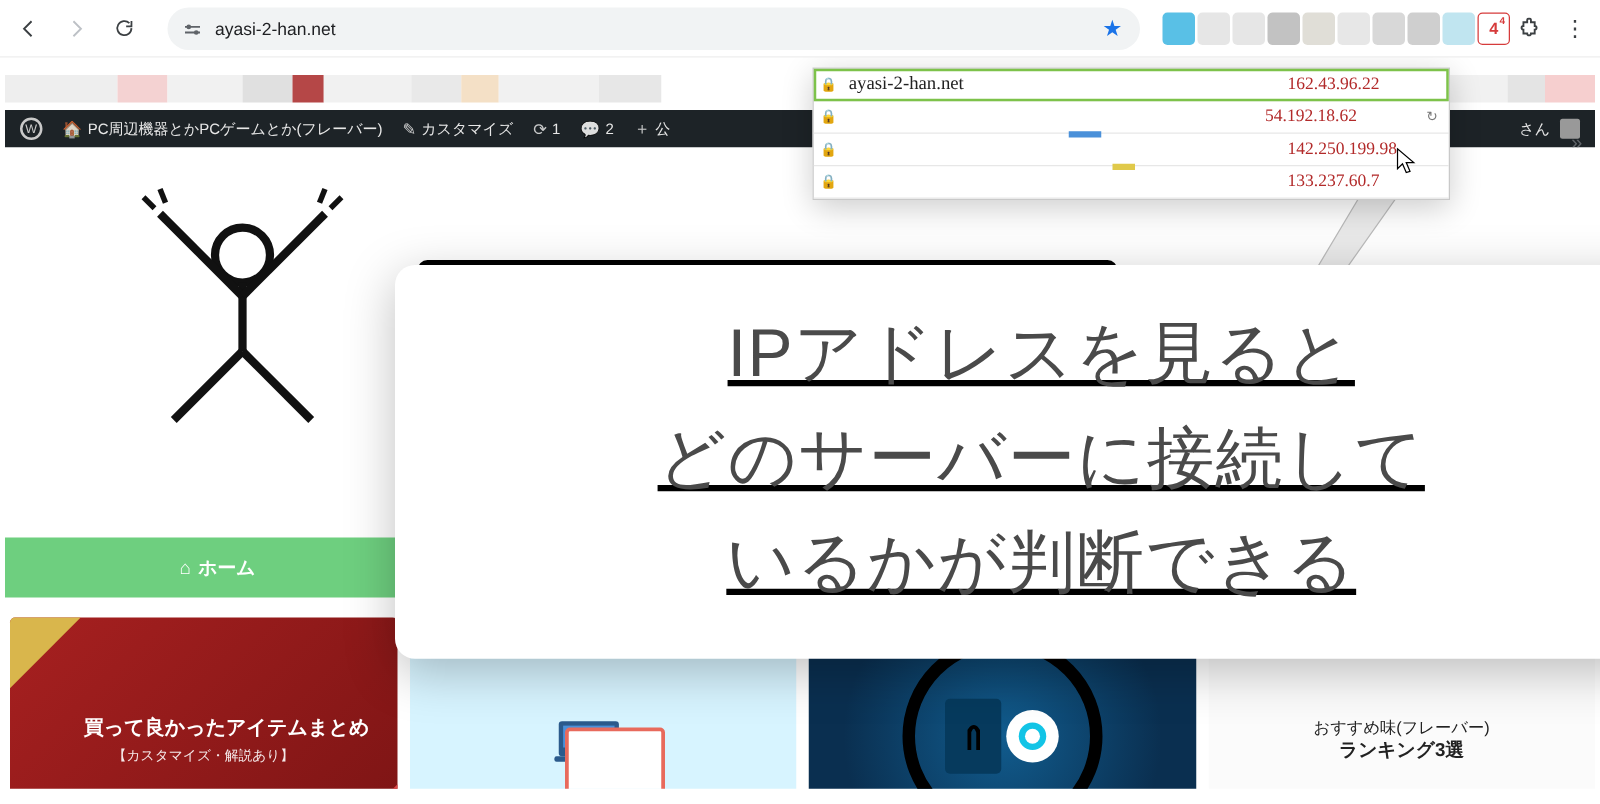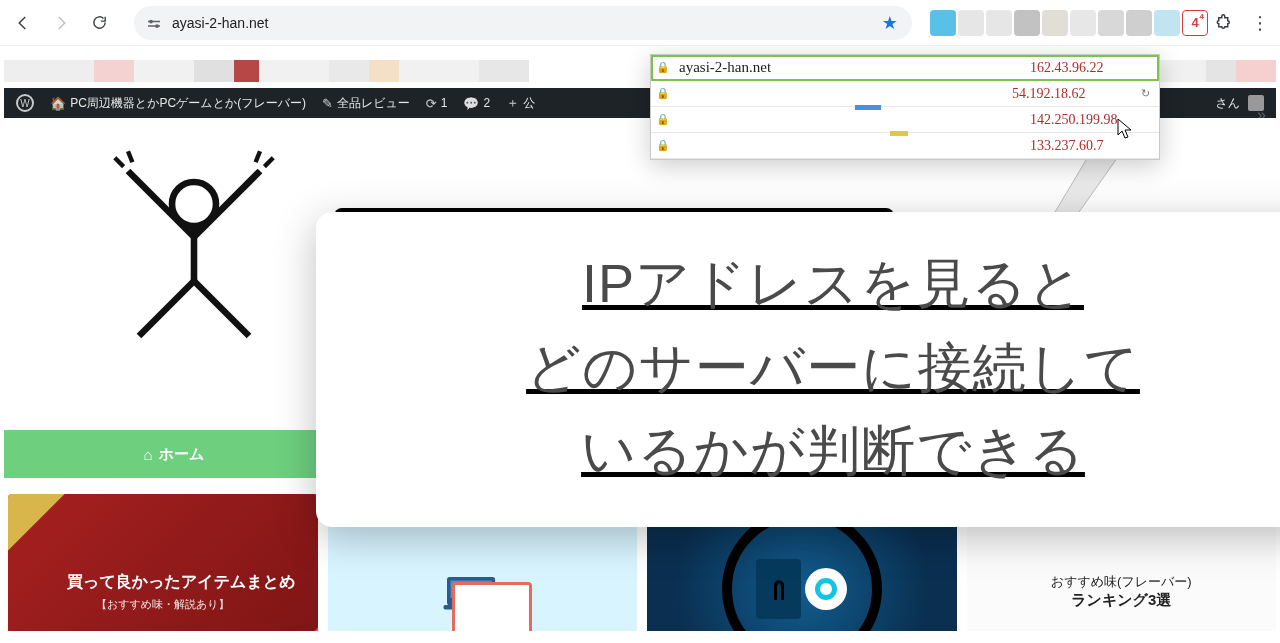--- a/index.html
+++ b/index.html
@@ -166,21 +166,21 @@
   </div>
 
   <div class="wp-adminbar">
     <div class="wlogo">W</div>
     <div class="item">
       <span class="ico">🏠</span>
       <span>PC周辺機器とかPCゲームとか(フレーバー)</span>
     </div>
     <div class="item">
       <span class="ico">✎</span>
-      <span>全品レビュー</span>
+      <span>カスタマイズ</span>
     </div>
     <div class="item">
       <span class="ico">⟳</span>
       <span>1</span>
     </div>
     <div class="item">
       <span class="ico">💬</span>
       <span>2</span>
     </div>
     <div class="item">
@@ -228,21 +228,21 @@
     </div>
     <div class="filler"></div>
     <div class="cyan"></div>
   </div>
 
   <div class="cards">
     <div class="card card1">
       <div class="ribbon"></div>
         <div class="ribbon2"></div>
       <div class="wt">買って良かったアイテムまとめ</div>
-      <div class="sm">【おすすめ味・解説あり】</div>
+      <div class="sm">【カスタマイズ・解説あり】</div>
     </div>
     <div class="card card2">
       <svg viewBox="0 0 100 80">
           <rect x="10" y="40" width="55" height="32" rx="3" fill="#2b5a8c"></rect>
           <rect x="14" y="44" width="47" height="20" fill="#4a90d9"></rect>
           <rect x="6" y="72" width="63" height="5" rx="2" fill="#2b5a8c"></rect>
         </svg>
       <div class="lap"></div>
     </div>
     <div class="card card3">

